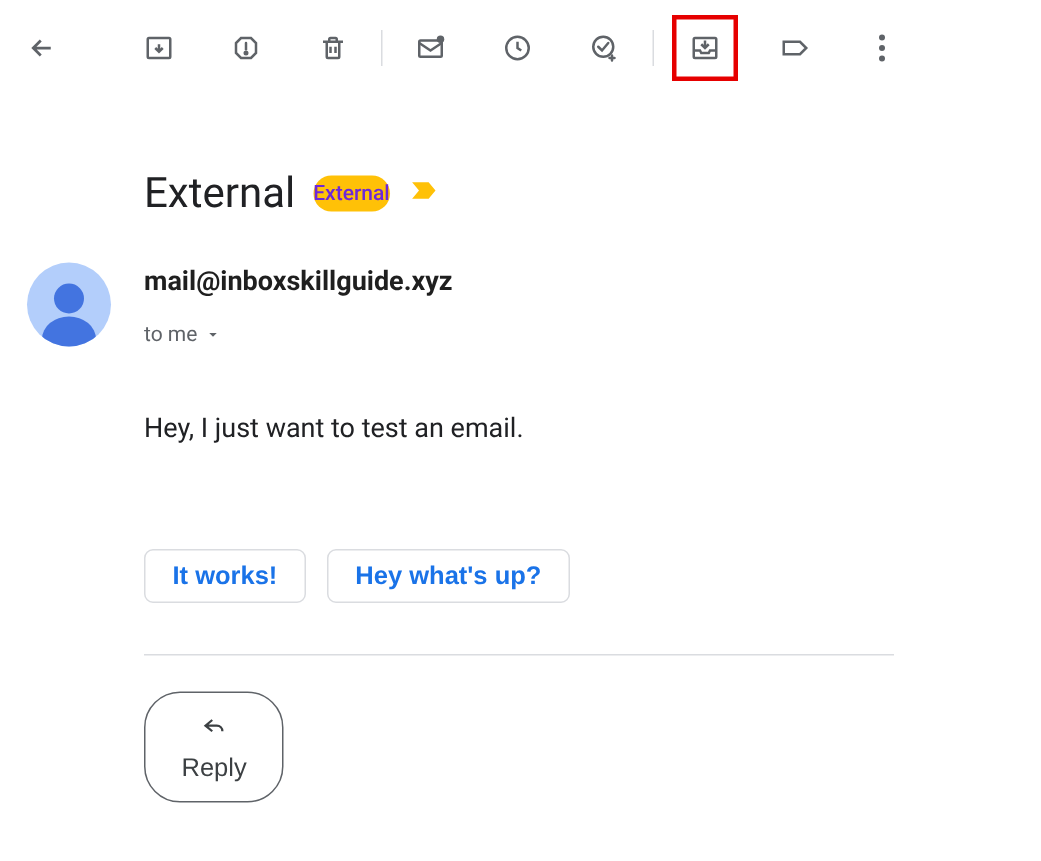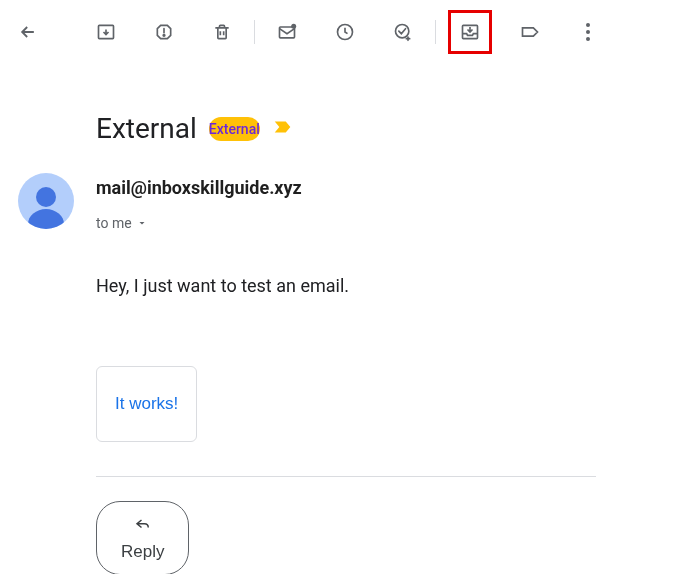--- a/index.html
+++ b/index.html
@@ -62,21 +62,21 @@
       font-weight: 500;
       padding: 4px 0;
       border-radius: 14px;
     }
     .important-marker {
       color: #ffc107;
     }
     .important-marker svg { width: 22px; height: 22px; }
     .sender-row {
       display: flex;
-      align-items: flex-start;
+      align-items: flex-end;
       margin: 28px 0 0 18px;
       gap: 22px;
     }
     .avatar {
       width: 56px;
       height: 56px;
       border-radius: 50%;
       background: #b3cefb;
       position: relative;
       overflow: hidden;
@@ -122,23 +122,23 @@
       color: #202124;
     }
     .smart-replies {
       display: flex;
       gap: 14px;
       margin: 70px 0 0 96px;
     }
     .smart-reply {
       border: 1px solid #dadce0;
       border-radius: 6px;
-      padding: 27px 18px;
+      padding: 7px 18px;
       font-size: 17px;
-      font-weight: 400;
+      font-weight: 700;
       color: #1a73e8;
       cursor: pointer;
       background: #fff;
     }
     .hr {
       border: none;
       border-top: 1px solid #dadce0;
       margin: 34px 0 0 96px;
       width: 500px;
     }
@@ -268,20 +268,21 @@
           <path d="M7 10l5 5 5-5z"></path>
         </svg>
     </div>
   </div>
 </div>
 
 <div class="body-text">Hey, I just want to test an email.</div>
 
 <div class="smart-replies">
   <button class="smart-reply">It works!</button>
+  <button class="smart-reply">Hey what's up?</button>
 </div>
 
 <hr class="hr">
 
 <div class="action-buttons">
   <button class="action-btn">
     <svg viewBox="0 0 24 24" fill="none" stroke="currentColor" stroke-width="2">
         <path d="M10 8L4 13l6 5M4 13h10c3 0 5 2 5 5"></path>
       </svg>
     <span>Reply</span>

